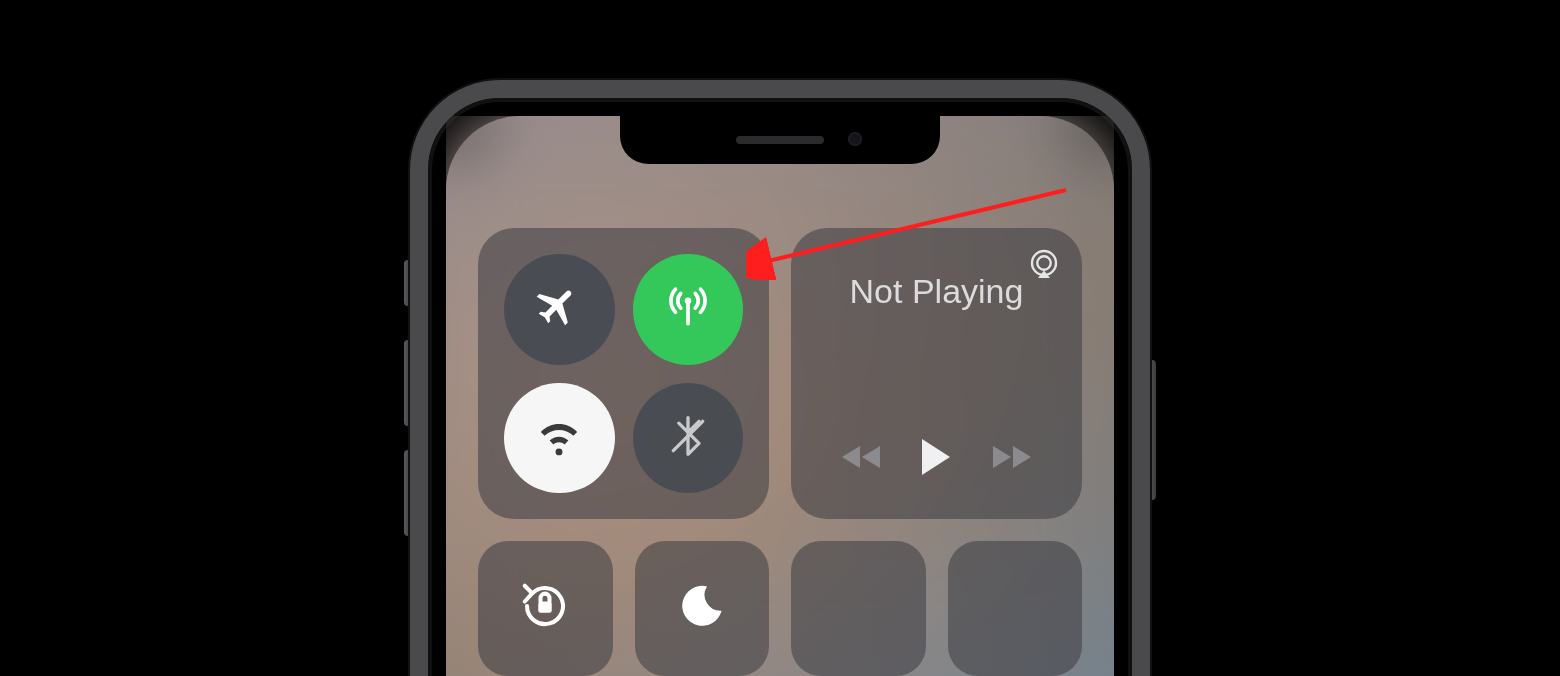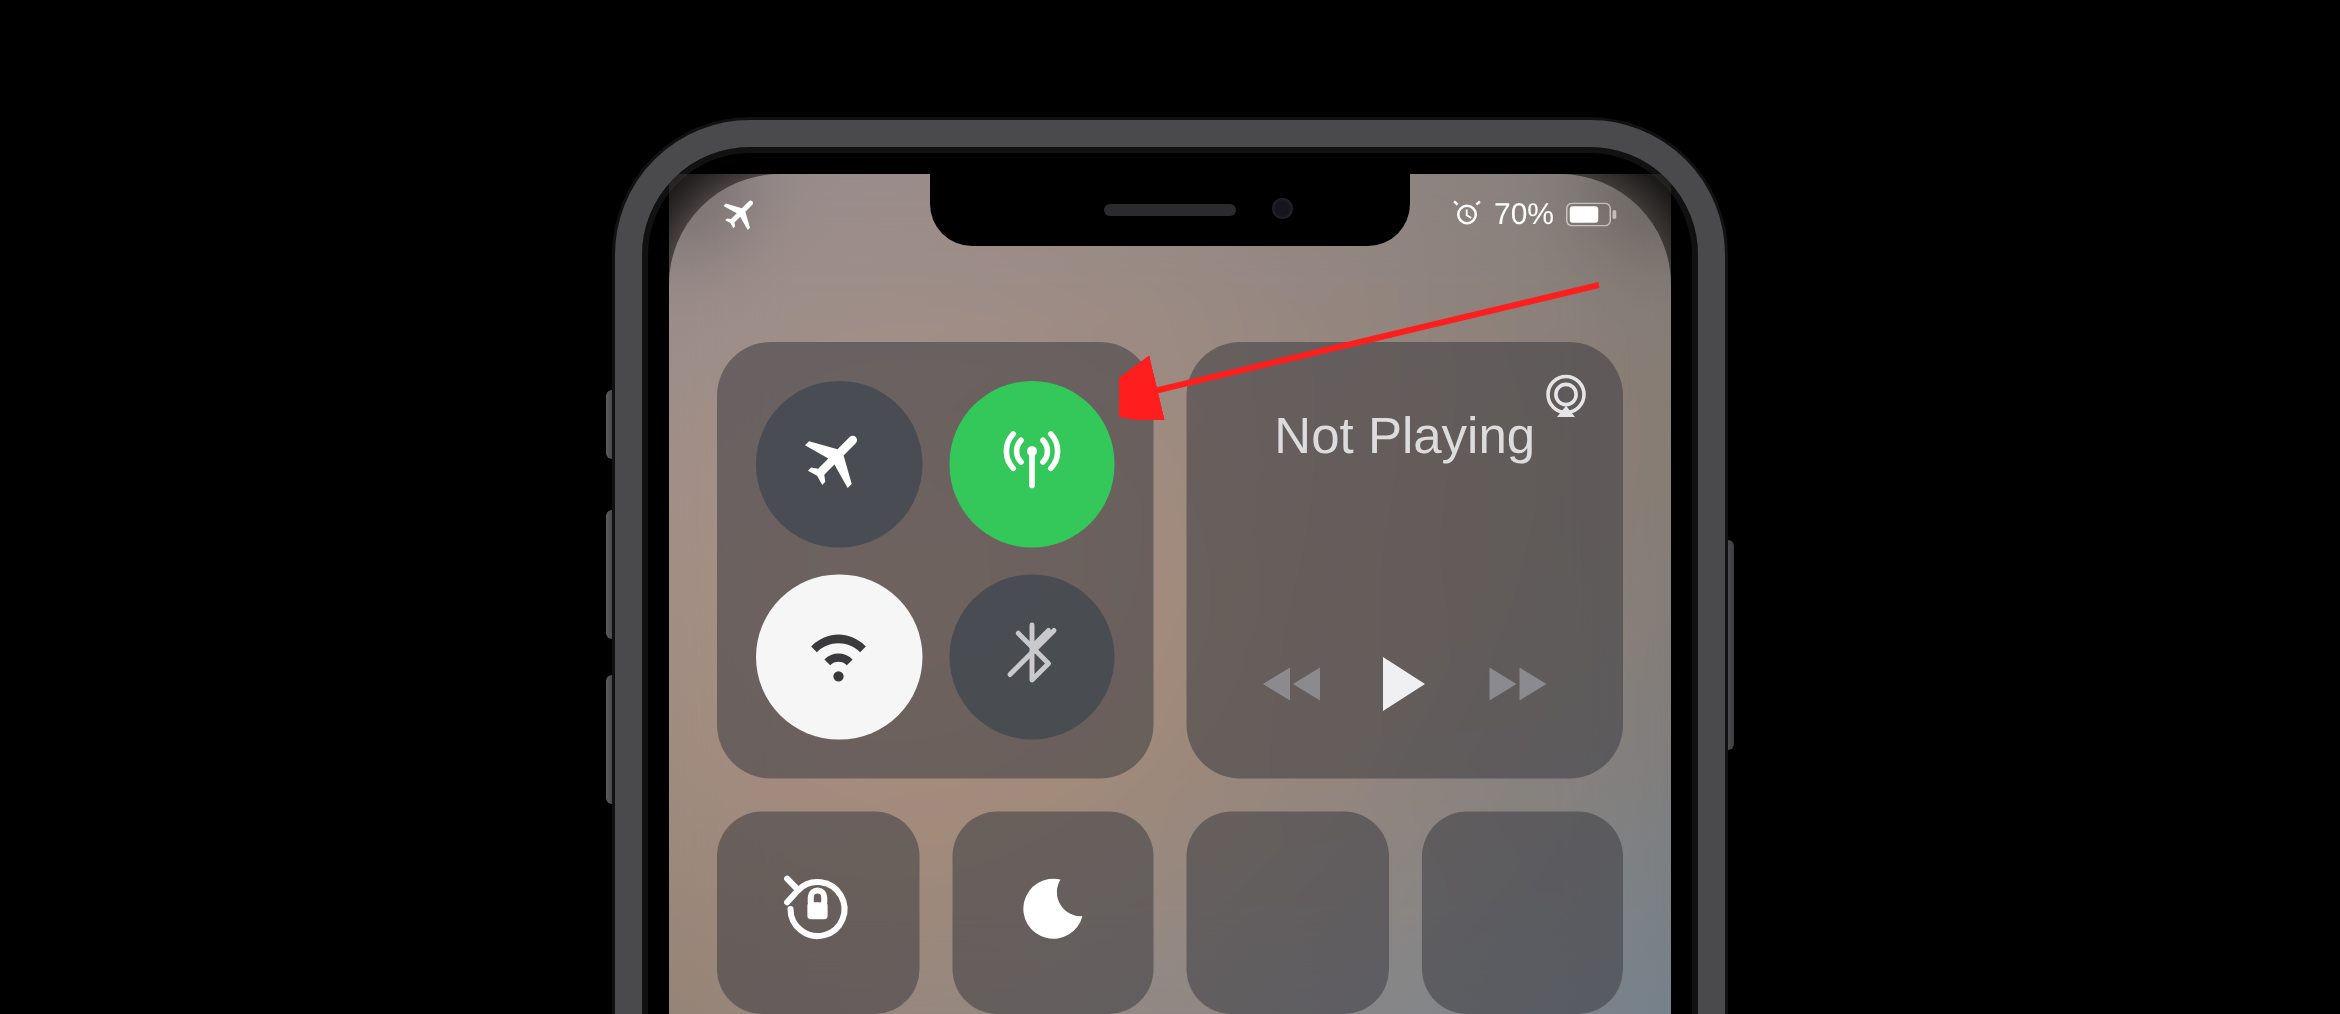--- a/index.html
+++ b/index.html
@@ -156,44 +156,20 @@
 <div class="phone-wrap">
   <div class="btn-side btn-l1"></div>
   <div class="btn-side btn-l2"></div>
   <div class="btn-side btn-l3"></div>
   <div class="btn-side btn-r"></div>
 
   <div class="phone-frame">
     <div class="screen">
       <div class="blur-layer"></div>
 
-      <div class="status">
-        <div class="status-left">
-          <span>
-            <svg width="26" height="26" viewBox="0 0 24 24" fill="#fff">
-                <path d="M21 14.5l-9-5V3.5c0-.83-.67-1.5-1.5-1.5S9 2.67 9 3.5V9.5l-9 5v2l9-2.5v5l-2 1.5V22l3.5-1 3.5 1v-1.5l-2-1.5v-5l9 2.5v-2z" transform="rotate(45 12 12)"></path>
-              </svg>
-          </span>
-        </div>
-        <div class="status-right">
-          <span>
-            <svg width="20" height="20" viewBox="0 0 24 24" fill="#fff">
-                <path d="M12 4a8 8 0 1 0 0 16 8 8 0 0 0 0-16zm0 14a6 6 0 1 1 0-12 6 6 0 0 1 0 12zM5.2 3.4L3.8 4.8 1 2.1 2.4.7 5.2 3.4zm13.6 0L21.6.7 23 2.1l-2.8 2.7-1.4-1.4zM12.5 8H11v5l4 2.4.8-1.3-3.3-2V8z"></path>
-              </svg>
-          </span>
-          <span>70%</span>
-          <span>
-            <svg width="34" height="16" viewBox="0 0 34 16">
-                <rect x="0.5" y="0.5" width="29" height="15" rx="3.5" fill="none" stroke="#fff" stroke-opacity="0.55"></rect>
-                <rect x="2.5" y="2.5" width="19" height="11" rx="2" fill="#fff"></rect>
-                <rect x="31" y="5" width="2.5" height="6" rx="1.2" fill="#fff" fill-opacity="0.55"></rect>
-              </svg>
-          </span>
-        </div>
-      </div>
 
       <div class="cc">
 
         <div class="panel conn">
           <div class="round-btn dark">
             <span>
               <svg width="46" height="46" viewBox="0 0 24 24" fill="#fff">
                   <path d="M21 14.5l-9-5V3.5c0-.83-.67-1.5-1.5-1.5S9 2.67 9 3.5V9.5l-9 5v2l9-2.5v5l-2 1.5V22l3.5-1 3.5 1v-1.5l-2-1.5v-5l9 2.5v-2z" transform="rotate(45 12 12)"></path>
                 </svg>
             </span>

